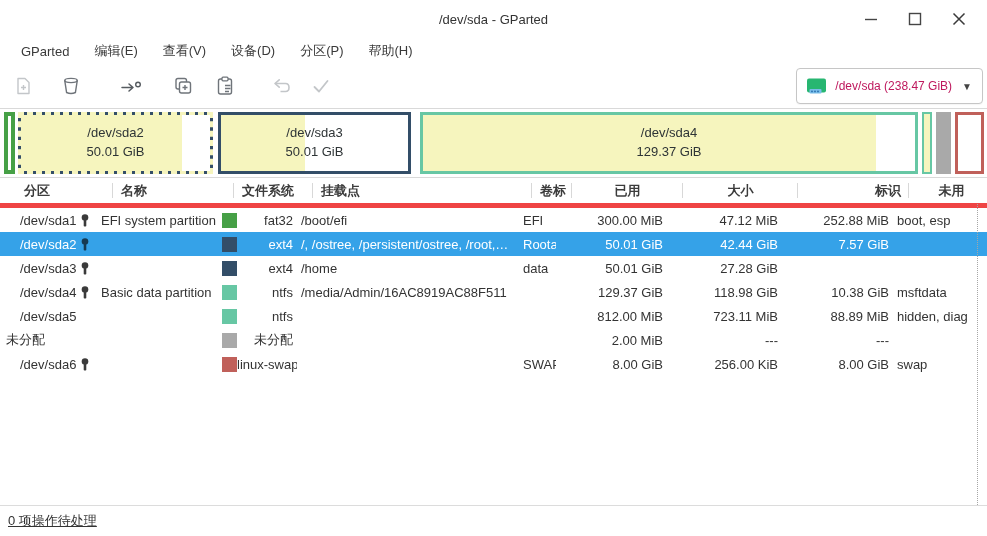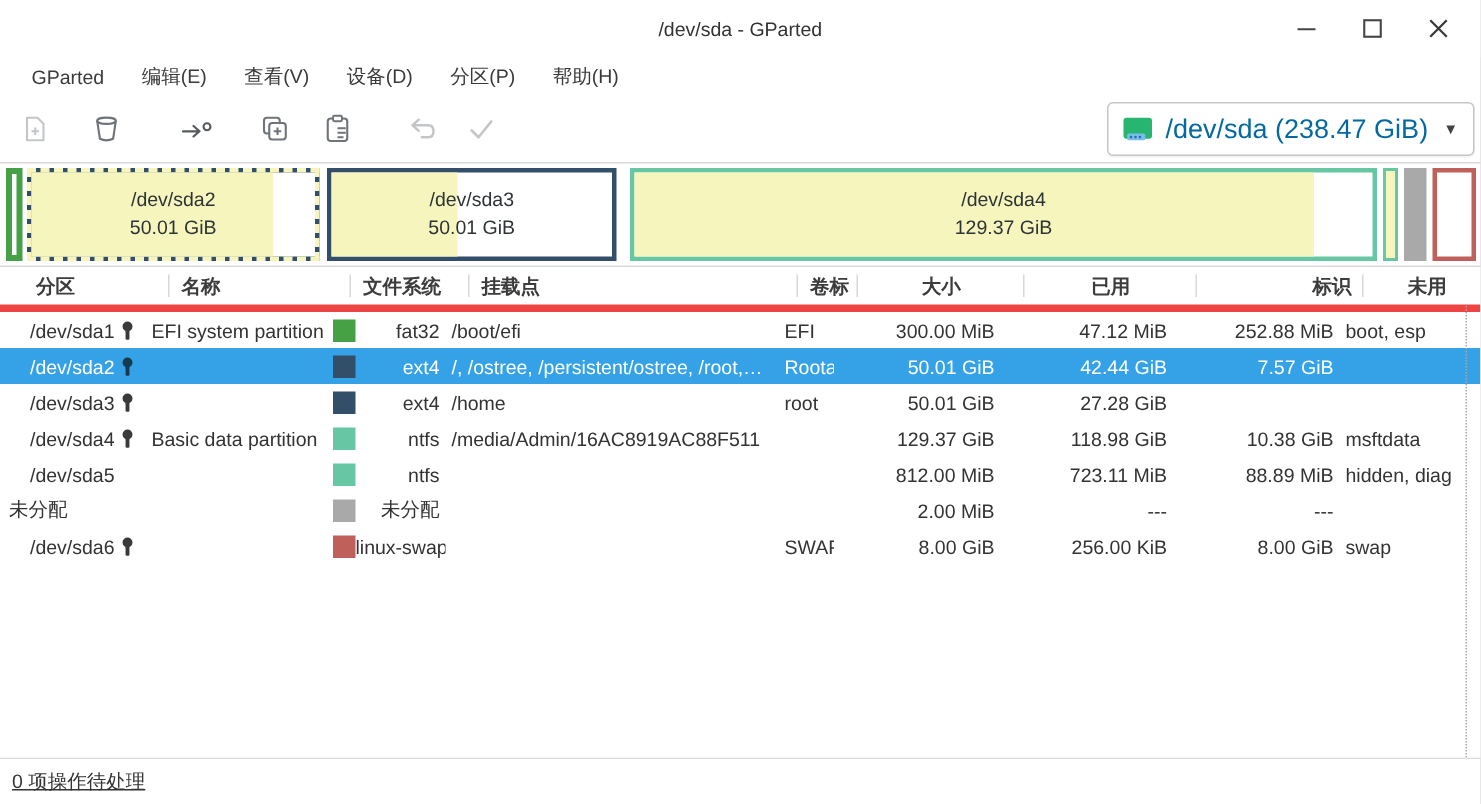--- a/index.html
+++ b/index.html
@@ -21,21 +21,21 @@
   
   .menubar{height:26px;display:flex;align-items:center;padding-left:12px;flex:0 0 auto;}
   .menu-item{font-size:13px;color:#3a3a3a;padding:3px 9px;margin-right:7px;border-radius:3px;}
 
   
   .toolbar{height:44px;position:relative;display:flex;align-items:center;flex:0 0 auto;}
   .tool-btn{width:30px;height:32px;display:flex;align-items:center;justify-content:center;background:none;border:none;padding:0;}
   .tool-btn svg{display:block;}
   .combo{position:absolute;right:4px;top:4px;height:34px;display:flex;align-items:center;gap:8px;
     border:1px solid #c6c6c6;border-radius:4px;background:#fff;padding:0 10px 0 9px;box-shadow:0 1px 1px rgba(0,0,0,.04);}
-  .combo .combo-text{font-size:18px;color:#0369a1;}
+  .combo .combo-text{font-size:12px;color:#be185d;}
   .combo .arrow{font-size:10px;color:#444;margin-left:2px;}
 
   
   .bar-panel{border-top:1px solid #d9d9d9;border-bottom:1px solid #d9d9d9;height:70px;
     display:flex;align-items:center;padding-left:4px;box-sizing:border-box;flex:0 0 auto;background:#fff;}
   .bar{display:flex;height:62px;align-items:stretch;}
   .seg{position:relative;box-sizing:border-box;background:#fff;}
   .seg .fill{position:absolute;left:0;top:0;bottom:0;background:#f6f5be;}
   .seg .seg-label{position:absolute;inset:0;display:flex;flex-direction:column;align-items:center;justify-content:center;
     font-size:13px;color:#2e3436;line-height:1.45;z-index:2;white-space:nowrap;}
@@ -208,22 +208,22 @@
       </div>
   </div>
 
   <div class="table-area">
     <div class="grid-row thead" id="thead">
         <div class="th a-left">分区</div>
         <div class="th a-left">名称</div>
         <div class="th a-left">文件系统</div>
         <div class="th a-left">挂载点</div>
         <div class="th a-center">卷标</div>
+        <div class="th a-center">已用</div>
         <div class="th a-center">大小</div>
-        <div class="th a-center">已用</div>
         <div class="th a-right">标识</div>
         <div class="th a-center">未用</div>
       </div>
     <div id="tbody">
         <div class="grid-row tr">
           <div class="td part">
             <span>/dev/sda1</span>
             <span class="keylock">
               <svg width="8" height="13" viewBox="0 0 8 13">
                 <circle cx="4" cy="3.6" r="3.3" fill="#3a3a3a"></circle>
@@ -307,21 +307,21 @@
             <span></span>
           </div>
           <div class="td fs">
             <span class="swatch" style="background:#334e68"></span>
             <span class="fs-name">ext4</span>
           </div>
           <div class="td mount">
             <span>/home</span>
           </div>
           <div class="td label">
-            <span>root</span>
+            <span>data</span>
           </div>
           <div class="td num">
             <span>50.01 GiB</span>
           </div>
           <div class="td num">
             <span>27.28 GiB</span>
           </div>
           <div class="td flags">
             <span></span>
           </div>

